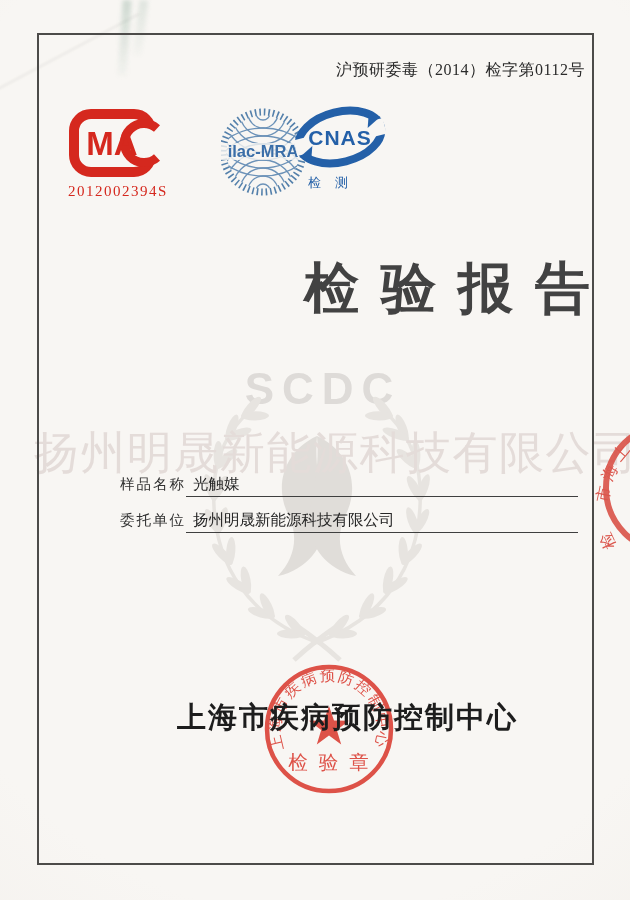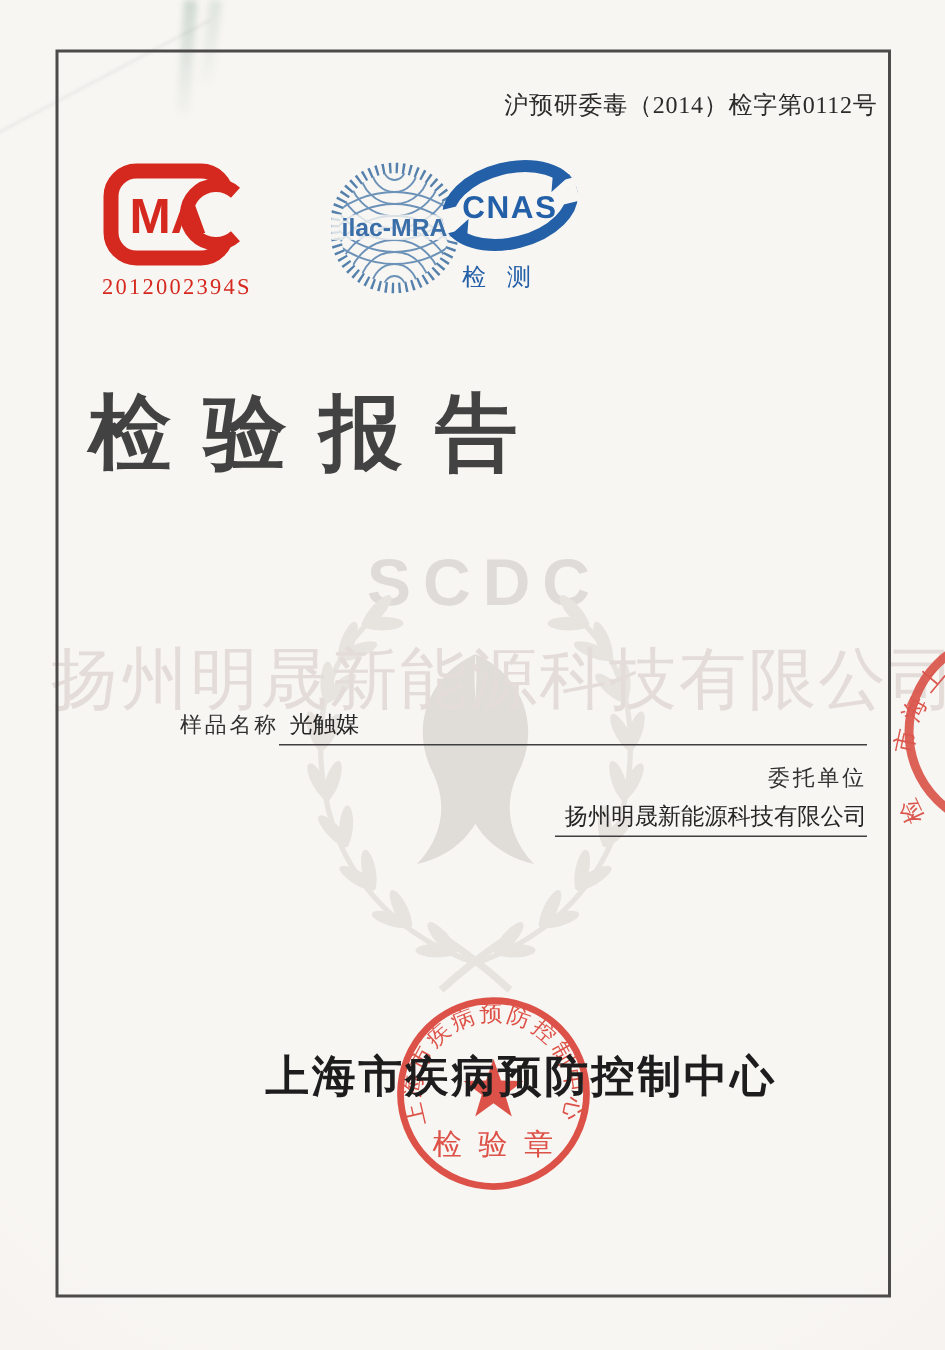--- a/index.html
+++ b/index.html
@@ -13,41 +13,41 @@
   #frame{left:37px;top:33px;width:553px;height:828px;border:2px solid #4c4b49;z-index:3;pointer-events:none;}
 
   
   #docnum{top:60px;right:45px;font-size:16px;color:#2b2b2b;letter-spacing:0.5px;z-index:4;}
 
   
   #cma{left:64px;top:108px;width:108px;text-align:center;z-index:4;}
   #cma .num{margin-top:1px;font-size:15px;color:#d5281e;letter-spacing:1.5px;font-weight:normal;}
   #ilac{left:193px;top:106px;z-index:4;margin-left:28px;}
   #cnas{left:294px;top:106px;width:92px;z-index:4;}
-  #cnas .sub{margin-top:2px;font-size:16px;color:#2460a8;letter-spacing:14px;padding-left:14px;font-family:Liberation Mono, monospace;}
+  #cnas .sub{margin-top:2px;font-size:13px;color:#2460a8;letter-spacing:14px;padding-left:14px;font-family:Liberation Mono, monospace;}
   #cnas .code{margin-top:1px;font-size:15px;font-weight:bold;color:#2460a8;font-family:"Liberation Sans",sans-serif;letter-spacing:0.5px;}
 
   
-  #title{left:37px;top:252px;width:553px;text-align:left;font-family:"Liberation Sans",sans-serif;
+  #title{left:37px;top:252px;width:553px;text-align:right;font-family:"Liberation Sans",sans-serif;
          font-size:55px;font-weight:700;color:#424242;letter-spacing:22px;padding-left:22px;z-index:4;}
 
   
   #scdc{left:0;top:364px;width:630px;text-align:center;font-family:"Liberation Sans",sans-serif;
         font-size:44px;font-weight:700;color:#dedbd8;letter-spacing:8px;padding-left:8px;z-index:1;}
   #wm-company{left:34px;top:423px;width:560px;font-family:"Liberation Sans",sans-serif;white-space:nowrap;
         font-size:45px;color:#e4dcd9;letter-spacing:1.5px;z-index:2;}
   #wreath{left:172px;top:386px;z-index:1;}
 
   
   .formrow{left:120px;width:458px;display:flex;align-items:flex-end;z-index:5;}
   .formrow .lbl{font-size:14.5px;letter-spacing:2px;color:#303030;line-height:25px;flex:none;}
   .formrow .val{flex:1;font-size:15.5px;color:#262626;line-height:25px;padding-left:7px;
                 border-bottom:1.5px solid #3f3f3f;}
   #row1{top:471px;}
-  #row2{top:507px;flex-direction:column;}
+  #row2{top:507px;}
 
   
   #footer-org{left:37px;top:698px;width:553px;text-align:center;padding-left:34px;
         font-family:"Liberation Sans",sans-serif;font-size:29px;font-weight:700;
         color:#1d1d1d;letter-spacing:2px;z-index:5;}
   #seal{left:263px;top:663px;z-index:4;opacity:0.93;}
   #edge-seal{left:594px;top:400px;z-index:4;opacity:0.9;}
 
   
   .smudge{top:0;width:9px;height:76px;background:linear-gradient(rgba(110,150,130,0.30),rgba(110,150,130,0.04));

